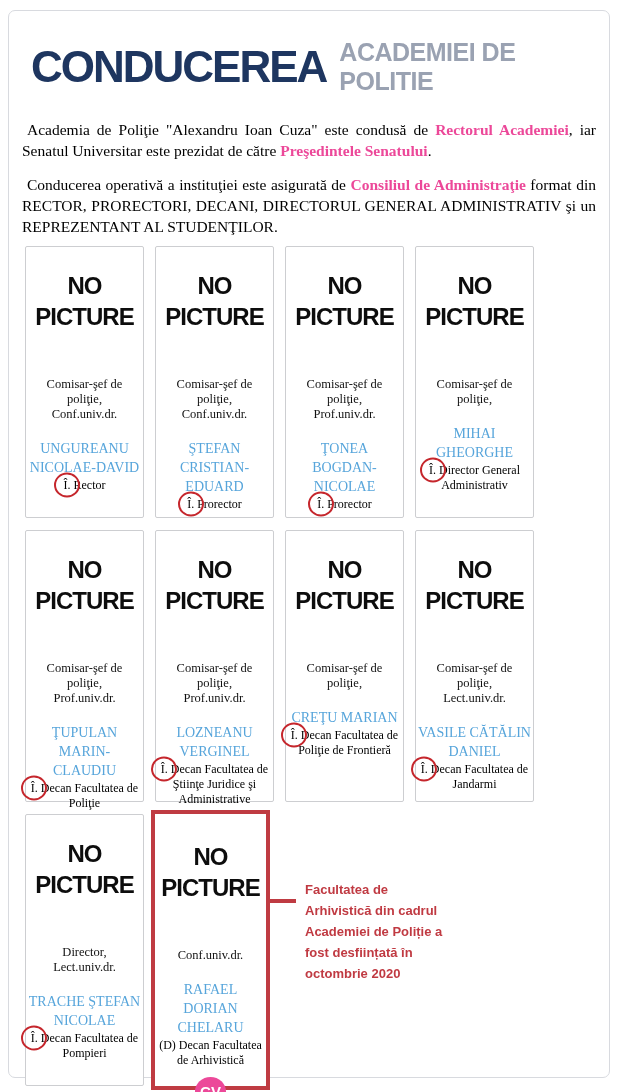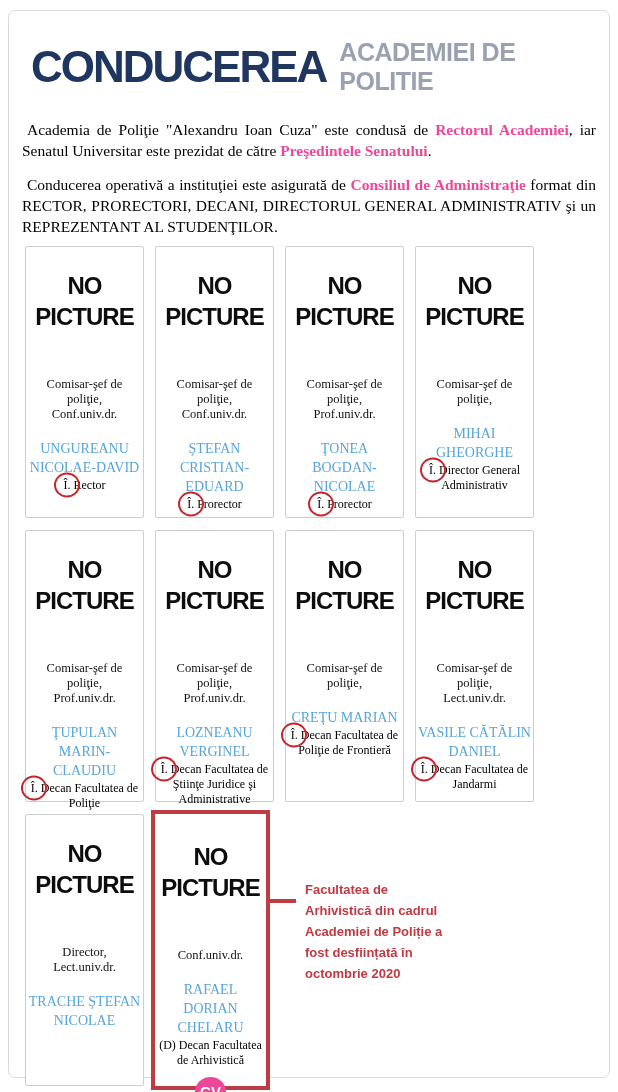--- a/index.html
+++ b/index.html
@@ -183,20 +183,21 @@
     </div>
 
     <div class="row">
 
       <div class="card">
         <div class="nopic">NO PICTURE</div>
         <div class="info">
           <div class="rank">Director,</div>
           <div class="rank">Lect.univ.dr.</div>
           <div class="pname">TRACHE ŞTEFAN NICOLAE</div>
+          <div class="role"><span class="circ"><span class="pfx">Î.</span></span><span>Decan Facultatea de Pompieri</span></div>
         </div>
       </div>
 
       <div class="card flagged">
         <div class="nopic">NO PICTURE</div>
         <div class="info">
           <div class="rank">Conf.univ.dr.</div>
           <div class="rank"></div>
           <div class="pname">RAFAEL DORIAN CHELARU</div>
           <div class="role"><span class="pfx">(D)</span> <span>Decan Facultatea de Arhivistică</span></div>

